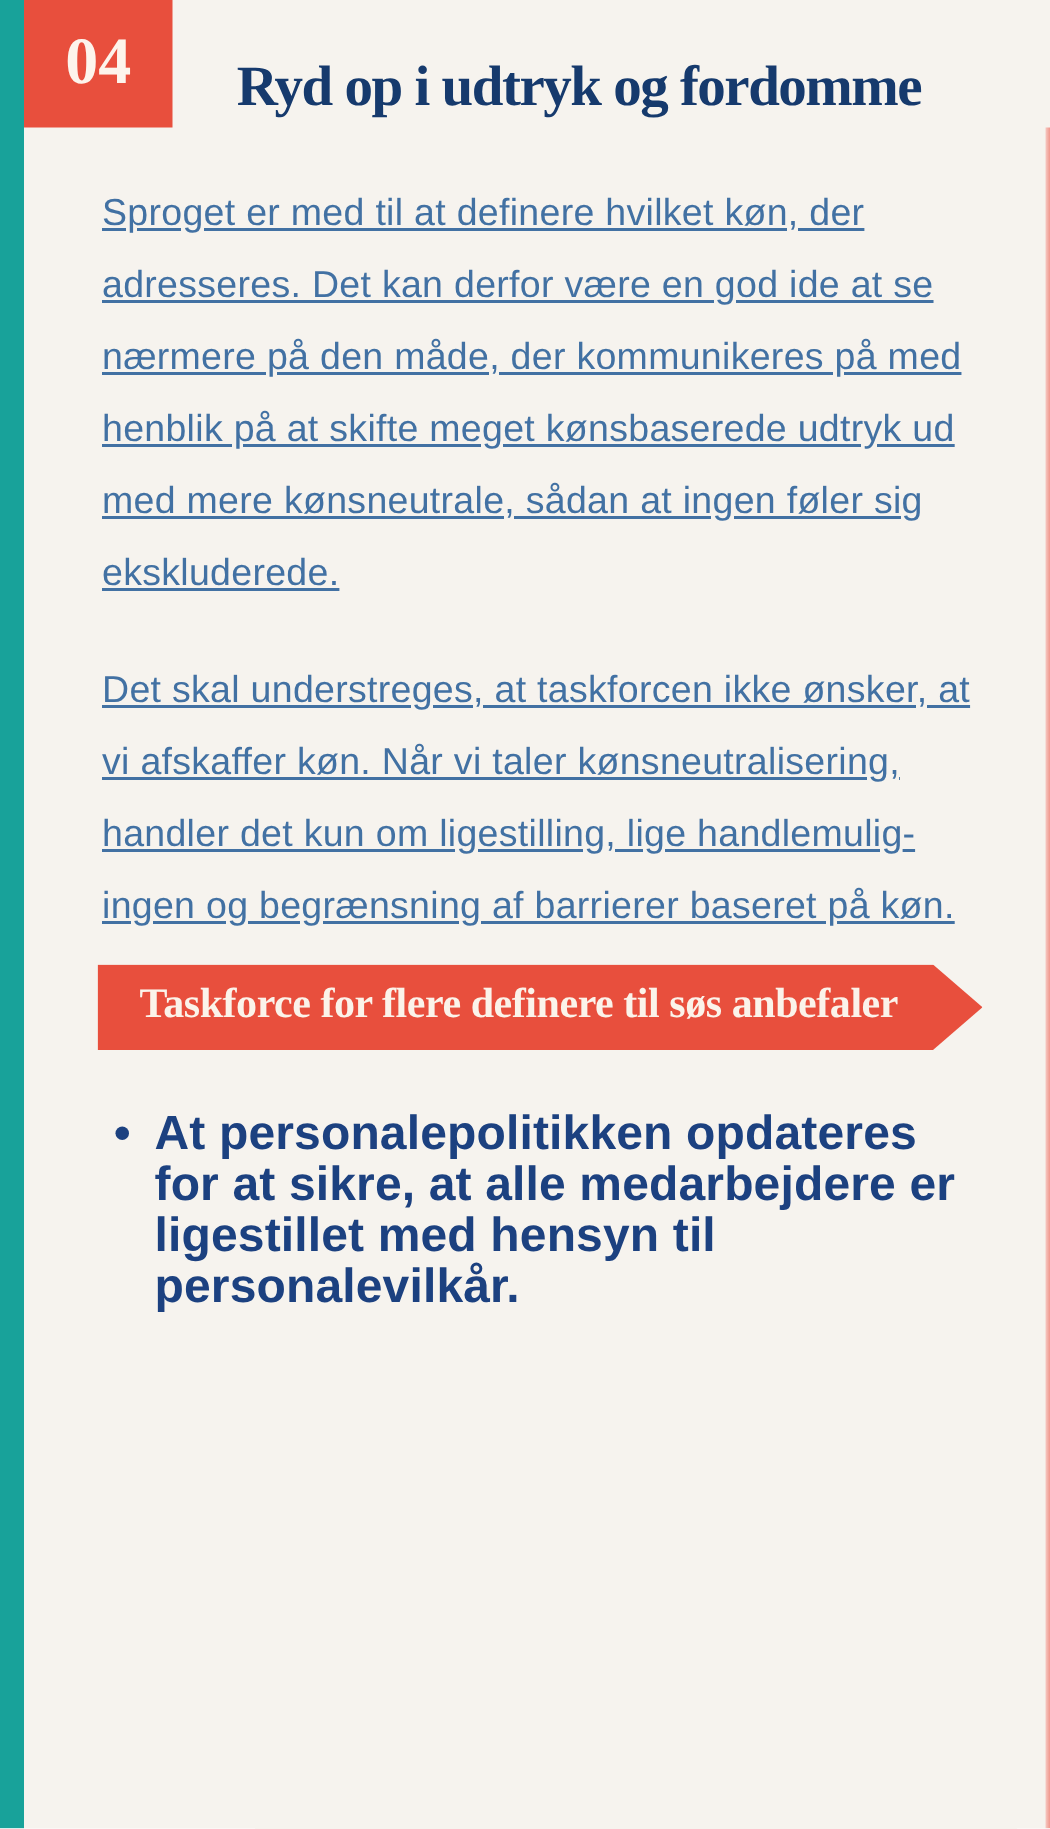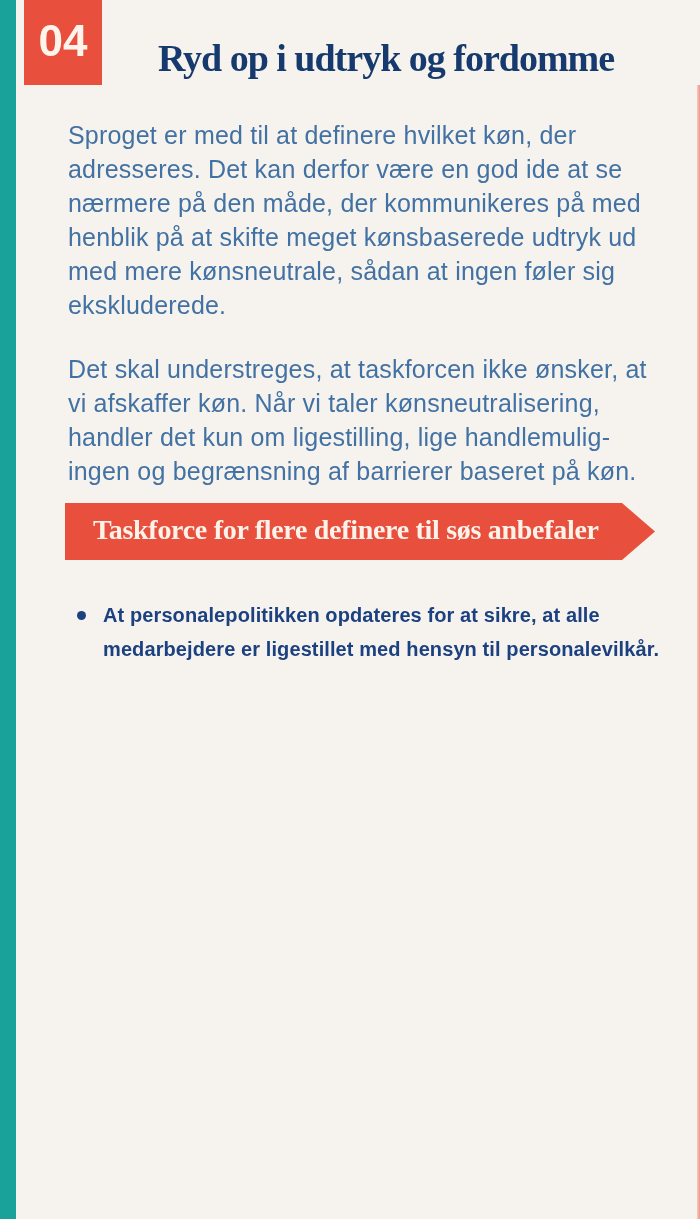--- a/index.html
+++ b/index.html
@@ -26,37 +26,38 @@
     position:absolute;left:0;top:0;bottom:0;width:16px;
     background:var(--accent-teal);
   }
   .edge-right{
     position:absolute;right:0;top:85px;bottom:0;width:3px;
     background:linear-gradient(to right,#f7c9c2,var(--edge-line));
   }
   
   .header{position:relative;height:85px;}
   .chapter-badge{
-    position:absolute;left:24px;top:0;width:78px;height:85px;
+    position:absolute;left:16px;top:0;width:99px;height:85px;
     background:var(--accent-red);
     display:flex;align-items:center;justify-content:center;
-    font-family:Liberation Sans, sans-serif;font-weight:700;
+    font-family:Liberation Serif, serif;font-weight:700;
     font-size:44px;color:#fdf4ec;padding-bottom:4px;
   }
   .page-title{
     position:absolute;left:112px;right:40px;top:38px;
     font-family:"Liberation Serif",serif;font-weight:700;
     font-size:38px;letter-spacing:-1px;line-height:1.1;
     color:var(--title-navy);text-align:center;white-space:nowrap;
   }
   
   .content{padding:33px 48px 0 68px;}
   .content p{
-    font-size:25px;line-height:34px;letter-spacing:.2px;
+    font-size:25px;line-height:48px;letter-spacing:.2px;
     color:var(--body-blue);
+    text-decoration:underline;
   }
   .para-1{margin-bottom:30px;}
   .para-2{margin-bottom:15px;}
   
   .banner{
     margin-left:-3px;width:590px;height:57px;
     background:var(--accent-red);
     clip-path:polygon(0 0,calc(100% - 33px) 0,100% 50%,calc(100% - 33px) 100%,0 100%);
     display:flex;align-items:center;
     padding:0 60px 4px 28px;
@@ -65,21 +66,21 @@
     font-family:"Liberation Serif",serif;font-weight:700;
     font-size:28px;color:var(--banner-text);letter-spacing:-.3px;
     white-space:nowrap;
   }
   
   .rec-list{
     list-style:none;margin-top:38px;margin-right:-8px;
   }
   .rec-list li{
     position:relative;padding-left:35px;margin-bottom:14px;
-    font-weight:700;font-size:20px;line-height:34px;letter-spacing:.1px;
+    font-weight:700;font-size:32px;line-height:34px;letter-spacing:.1px;
     color:var(--bullet-navy);
   }
   .rec-list li::before{
     content:"";position:absolute;left:9px;top:13px;
     width:9px;height:9px;border-radius:50%;
     background:var(--bullet-navy);
   }
 </style>
 </head>
 <body>

